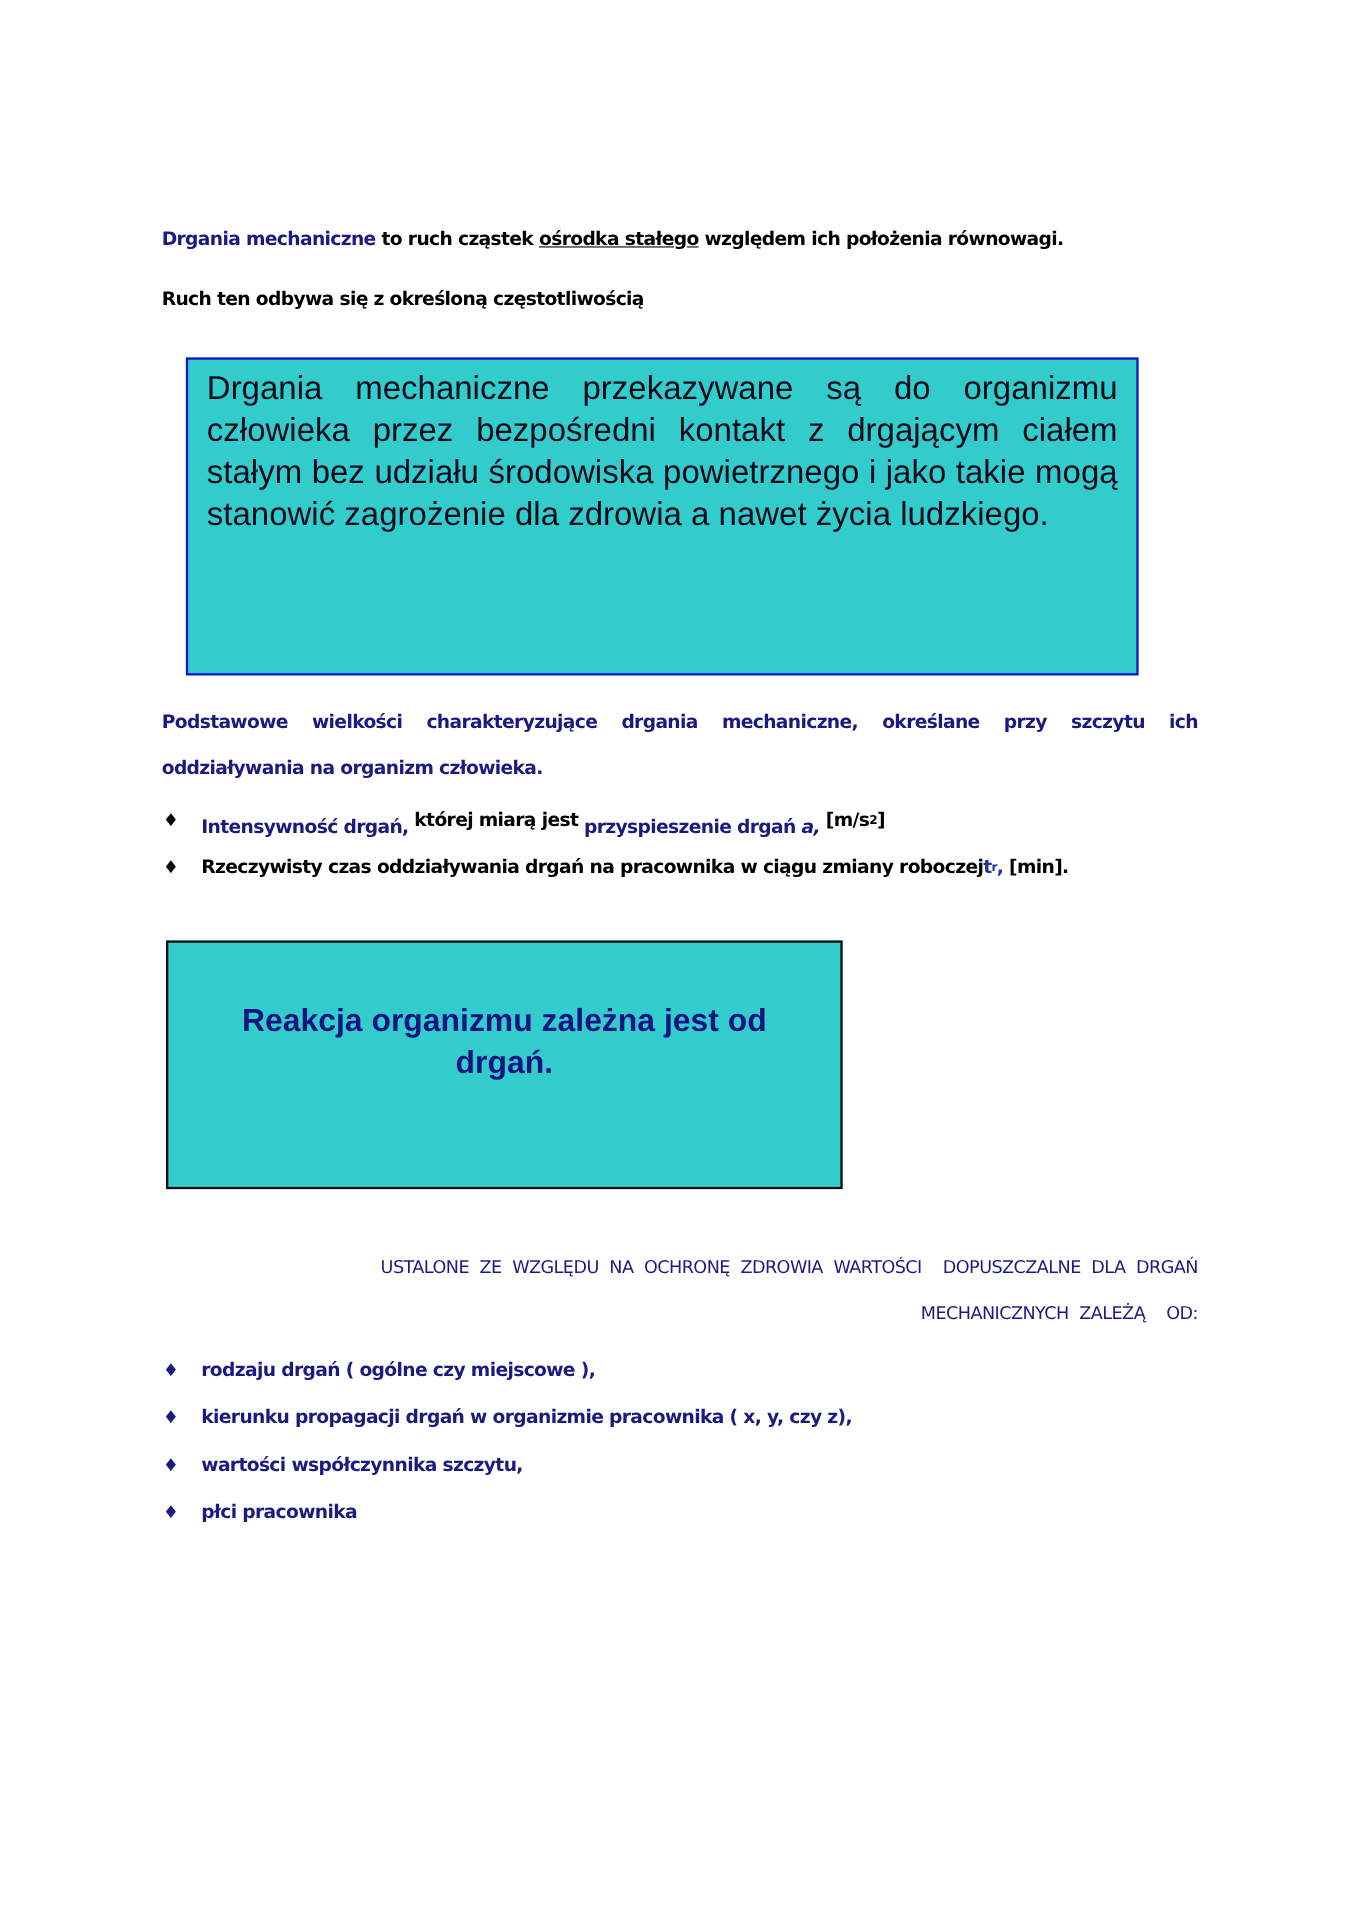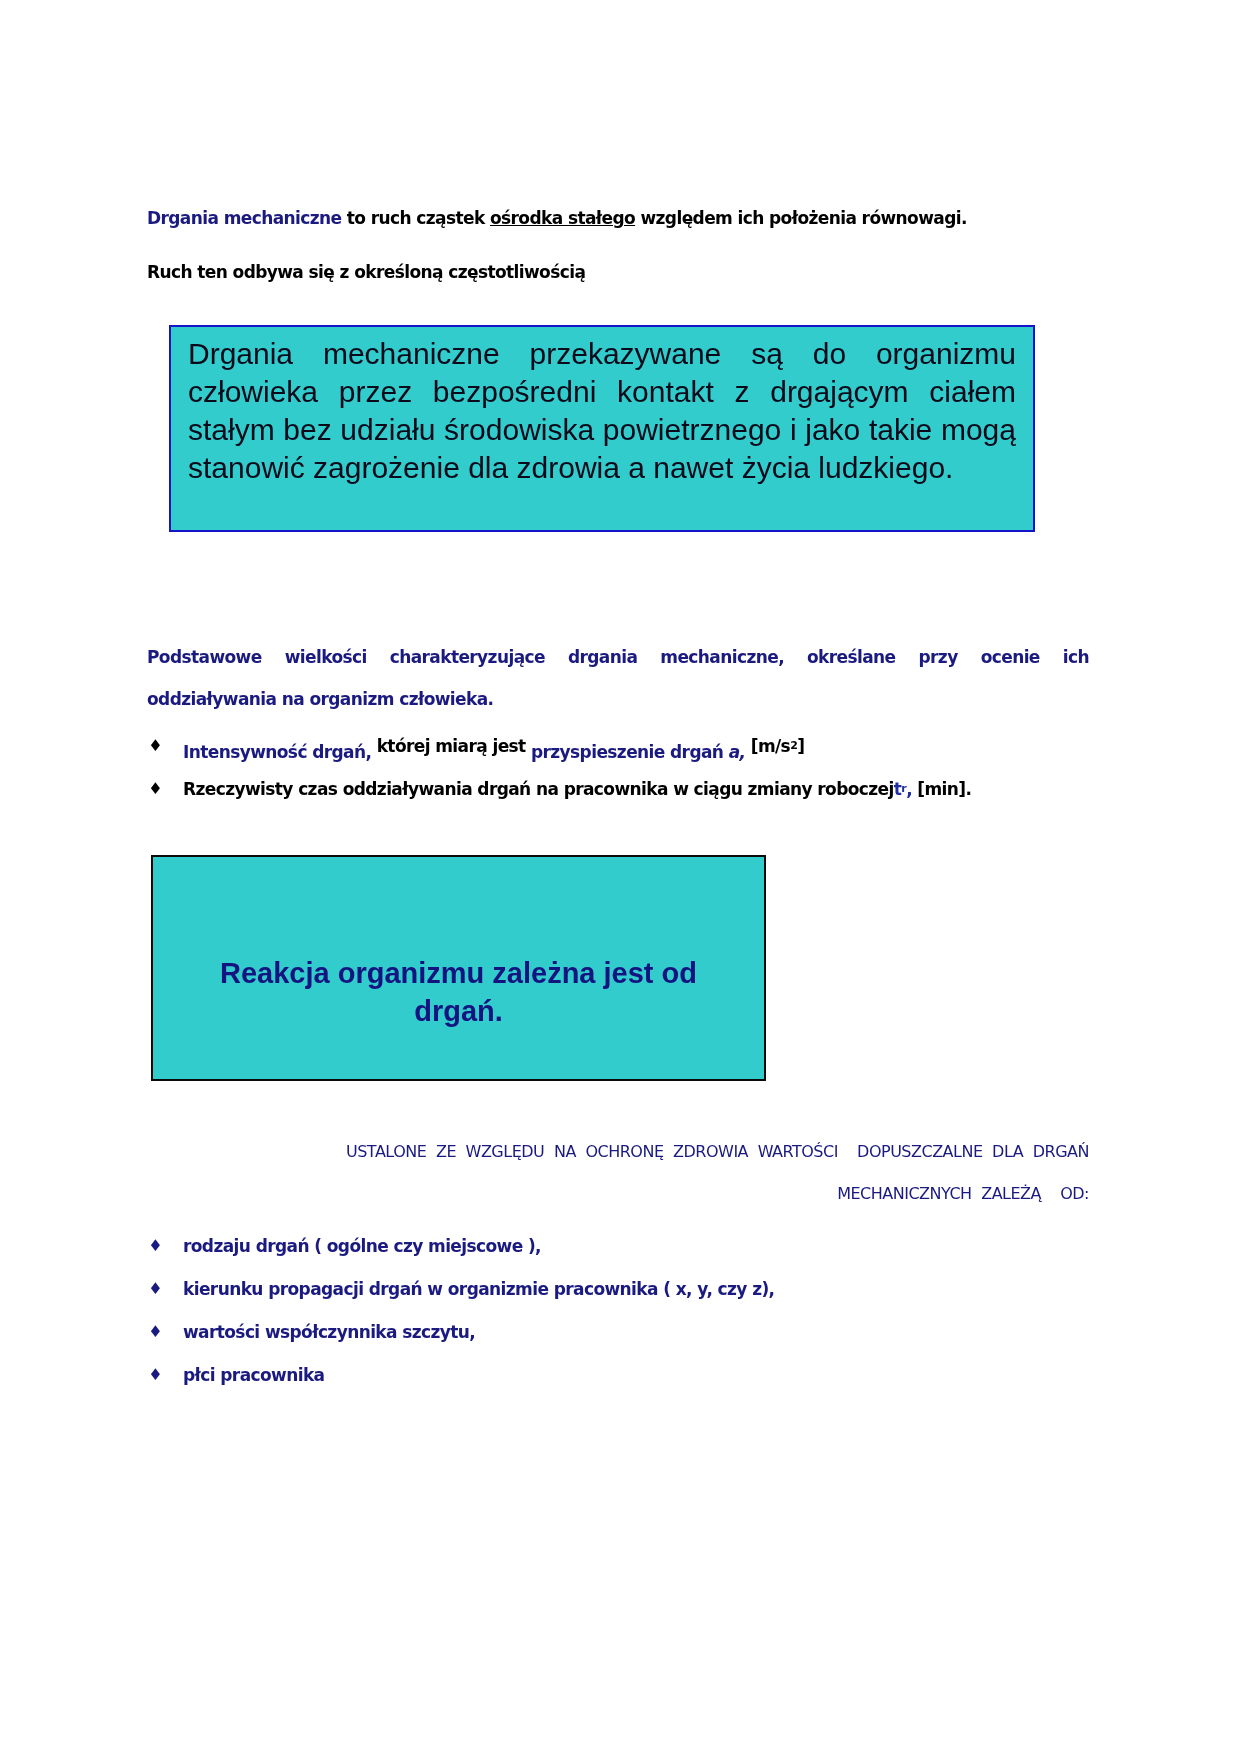--- a/index.html
+++ b/index.html
@@ -27,21 +27,21 @@
     }
     .navy { color: #1a1a80; margin-top: 12px; }
     .blue-accent { color: #1f2fa0; }
     .underline { text-decoration: underline; }
 
     .box1 {
       position: absolute;
       left: 169px;
       top: 325px;
       width: 866px;
-      height: 207px;
+      height: 289px;
       box-sizing: border-box;
       background: #33cccc;
       border: 2px solid #1414c8;
       padding: 8px 17px 0 17px;
     }
     .box1-text {
       font-family: "Liberation Sans", sans-serif;
       font-size: 30px;
       line-height: 38px;
       text-align: justify;
@@ -60,21 +60,20 @@
       border: 2px solid #0a0a0a;
       padding-top: 52px;
       text-align: center;
     }
     .box2-text {
       font-family: "Liberation Sans", sans-serif;
       font-weight: bold;
       font-size: 29px;
       line-height: 38px;
       color: #141480;
-      margin-top: 45px;
     }
     .box2-text sup { font-size: 18px; line-height: 0; vertical-align: 14px; }
     .box2-text sub { font-size: 14px; line-height: 0; vertical-align: -4px; }
 
     .intro-para {
       position: absolute;
       left: 147px;
       top: 636px;
       width: 942px;
       font-family: "DejaVu Sans", sans-serif;
@@ -150,21 +149,21 @@
 
 <div class="intro-para">
   <div class="intro-line1">
     <span>Podstawowe</span>
     <span>wielkości</span>
     <span>charakteryzujące</span>
     <span>drgania</span>
     <span>mechaniczne,</span>
     <span>określane</span>
     <span>przy</span>
-    <span>ocenie</span>
+    <span>szczytu</span>
     <span>ich</span>
   </div>
   <div>oddziaływania na organizm człowieka.</div>
 </div>
 
 <ul class="bullet-list" style="top:724px;">
   <li class="bullet-item">
     <span class="bullet-icon">♦</span>
     <span class="navy">Intensywność drgań,</span>
       <span style="white-space:pre"> której miarą jest </span>

